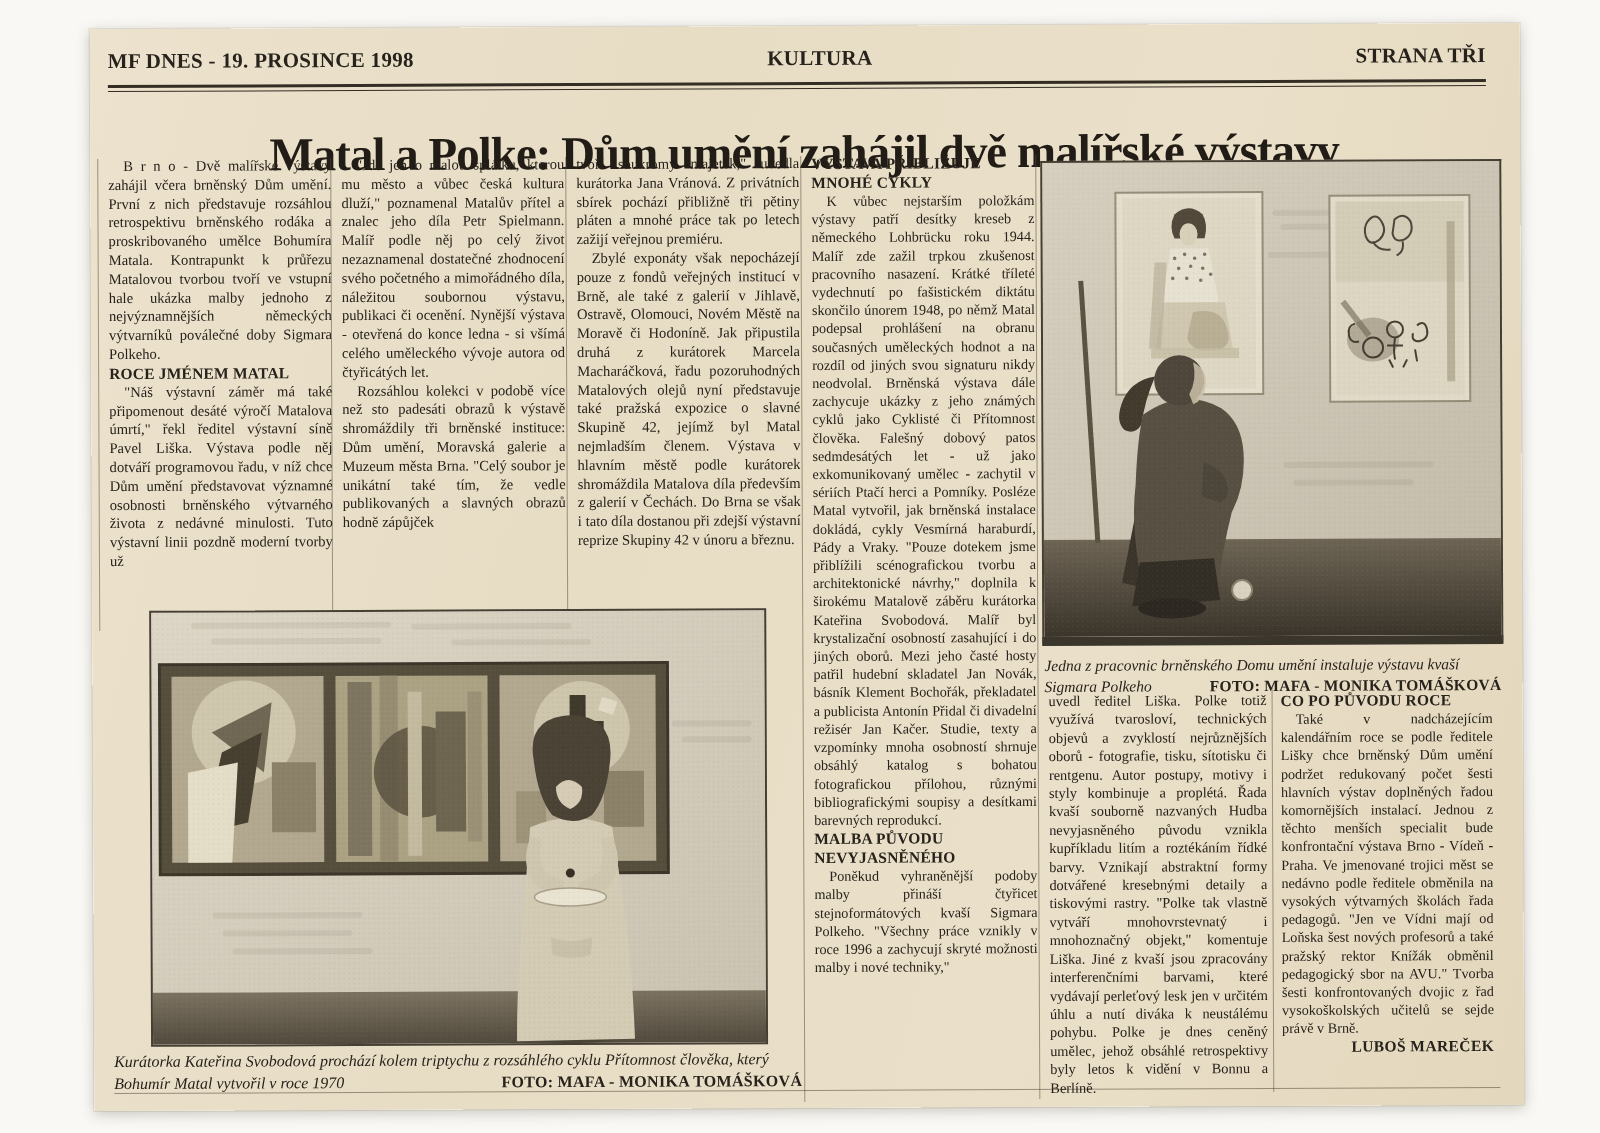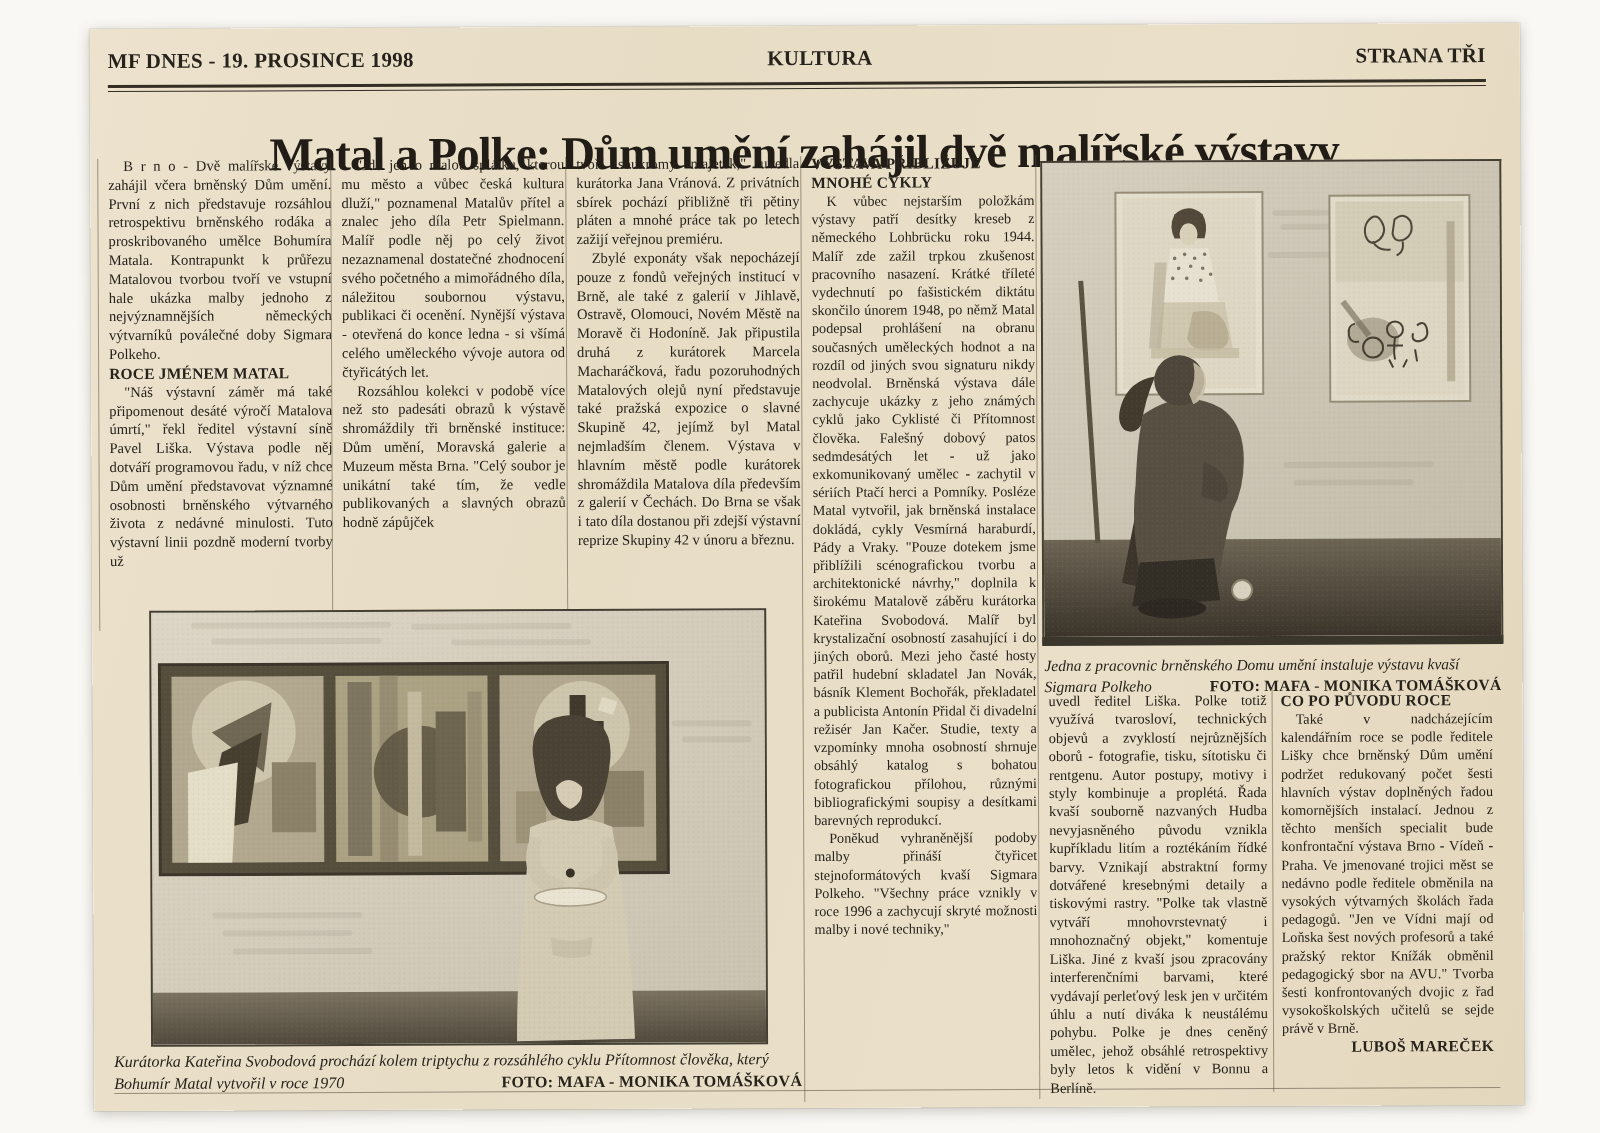--- a/index.html
+++ b/index.html
@@ -114,20 +114,21 @@
   </div>
 
   <div class="col" id="col3">
     <p>tvoří soukromý majetek," uvedla kurátorka Jana Vránová. Z privátních sbírek pochází přibližně tři pětiny pláten a mnohé práce tak po letech zažijí veřejnou premiéru.</p>
     <p class="ind">Zbylé exponáty však nepocházejí pouze z fondů veřejných institucí v Brně, ale také z galerií v Jihlavě, Ostravě, Olomouci, Novém Městě na Moravě či Hodoníně. Jak připustila druhá z kurátorek Marcela Macharáčková, řadu pozoruhodných Matalových olejů nyní představuje také pražská expozice o slavné Skupině 42, jejímž byl Matal nejmladším členem. Výstava v hlavním městě podle kurátorek shromáždila Matalova díla především z galerií v Čechách. Do Brna se však i tato díla dostanou při zdejší výstavní reprize Skupiny 42 v únoru a březnu.</p>
   </div>
 
   <div class="col" id="col4">
     <p class="subhead">VÝSTAVA PŘIBLIŽUJE MNOHÉ CYKLY</p>
     <p class="ind">K vůbec nejstarším položkám výstavy patří desítky kreseb z německého Lohbrücku roku 1944. Malíř zde zažil trpkou zkušenost pracovního nasazení. Krátké tříleté vydechnutí po fašistickém diktátu skončilo únorem 1948, po němž Matal podepsal prohlášení na obranu současných uměleckých hodnot a na rozdíl od jiných svou signaturu nikdy neodvolal. Brněnská výstava dále zachycuje ukázky z jeho známých cyklů jako Cyklisté či Přítomnost člověka. Falešný dobový patos sedmdesátých let - už jako exkomunikovaný umělec - zachytil v sériích Ptačí herci a Pomníky. Posléze Matal vytvořil, jak brněnská instalace dokládá, cykly Vesmírná haraburdí, Pády a Vraky. "Pouze dotekem jsme přiblížili scénografickou tvorbu a architektonické návrhy," doplnila k širokému Matalově záběru kurátorka Kateřina Svobodová. Malíř byl krystalizační osobností zasahující i do jiných oborů. Mezi jeho časté hosty patřil hudební skladatel Jan Novák, básník Klement Bochořák, překladatel a publicista Antonín Přidal či divadelní režisér Jan Kačer. Studie, texty a vzpomínky mnoha osobností shrnuje obsáhlý katalog s bohatou fotografickou přílohou, různými bibliografickými soupisy a desítkami barevných reprodukcí.</p>
+    <p class="subhead">MALBA PŮVODU NEVYJASNĚNÉHO</p>
     <p class="ind">Poněkud vyhraněnější podoby malby přináší čtyřicet stejnoformátových kvaší Sigmara Polkeho. "Všechny práce vznikly v roce 1996 a zachycují skryté možnosti malby i nové techniky,"</p>
   </div>
 
   <div class="col" id="col5">
     <p>uvedl ředitel Liška. Polke totiž využívá tvarosloví, technických objevů a zvyklostí nejrůznějších oborů - fotografie, tisku, sítotisku či rentgenu. Autor postupy, motivy i styly kombinuje a proplétá. Řada kvaší souborně nazvaných Hudba nevyjasněného původu vznikla kupříkladu litím a roztékáním řídké barvy. Vznikají abstraktní formy dotvářené kresebnými detaily a tiskovými rastry. "Polke tak vlastně vytváří mnohovrstevnatý i mnohoznačný objekt," komentuje Liška. Jiné z kvaší jsou zpracovány interferenčními barvami, které vydávají perleťový lesk jen v určitém úhlu a nutí diváka k neustálému pohybu. Polke je dnes ceněný umělec, jehož obsáhlé retrospektivy byly letos k vidění v Bonnu a Berlíně.</p>
   </div>
 
   <div class="col" id="col6">
     <p class="subhead">CO PO PŮVODU ROCE</p>
     <p class="ind">Také v nadcházejícím kalendářním roce se podle ředitele Lišky chce brněnský Dům umění podržet redukovaný počet šesti hlavních výstav doplněných řadou komornějších instalací. Jednou z těchto menších specialit bude konfrontační výstava Brno - Vídeň - Praha. Ve jmenované trojici měst se nedávno podle ředitele obměnila na vysokých výtvarných školách řada pedagogů. "Jen ve Vídni mají od Loňska šest nových profesorů a také pražský rektor Knížák obměnil pedagogický sbor na AVU." Tvorba šesti konfrontovaných dvojic z řad vysokoškolských učitelů se sejde právě v Brně.</p>

